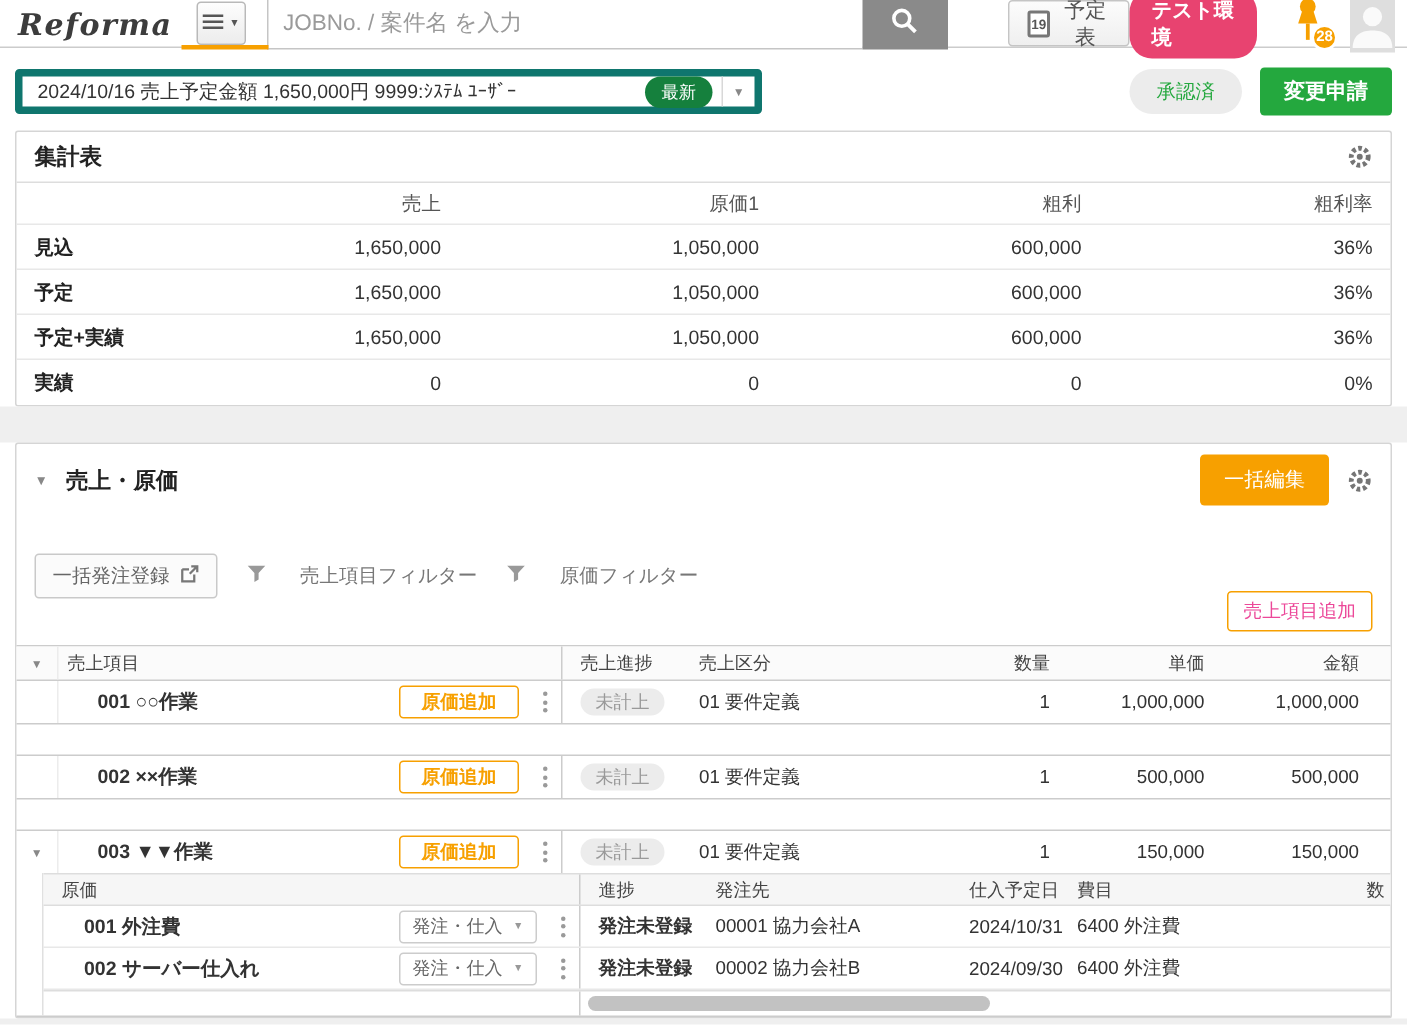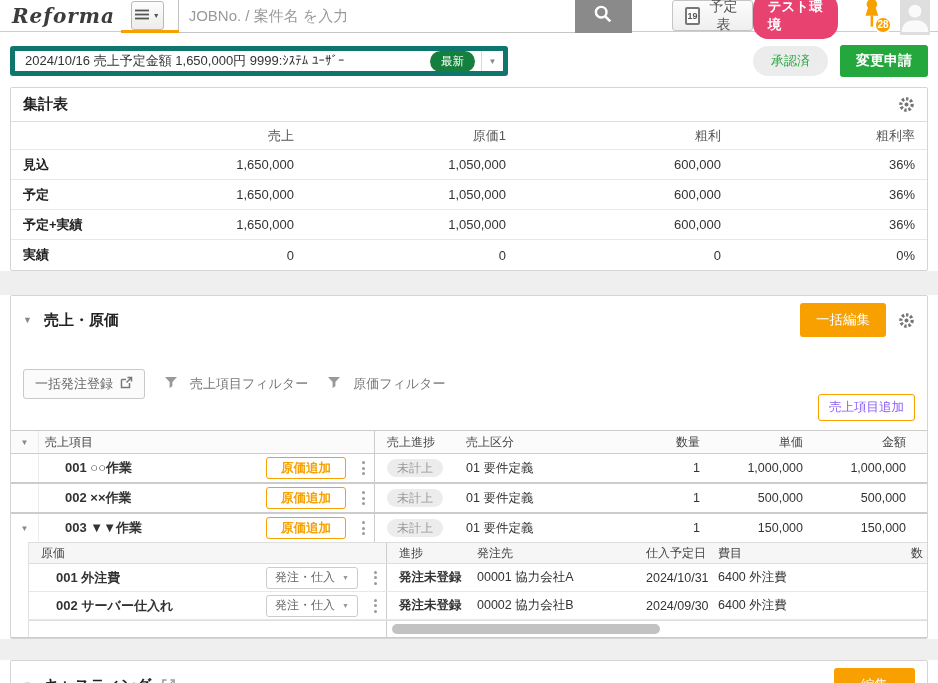--- a/index.html
+++ b/index.html
@@ -73,40 +73,40 @@
   .sum-c2 { width:212px; text-align:right; }
   .sum-c3 { width:215px; text-align:right; }
   .sum-c4 { flex:1; text-align:right; }
 
   
   .btn-orange { background:#f7a000; color:#fff; border:none; border-radius:3px;
                 font-size:13.5px; padding:8px 16px; }
   .toolbar { display:flex; align-items:center; padding:2px 12px 9px; gap:20px; }
   .bulk-order-btn { border:1px solid #c9c9c9; background:#fbfbfb; color:#666; font-size:13px;
                     padding:5px 11px; border-radius:3px; display:flex; align-items:center; gap:7px; }
-  .filter-item { display:flex; align-items:center; gap:13px; color:#777; font-size:13px; cursor:pointer; }
-  .add-sales-btn { margin-left:auto; border:1px solid #f7a000; color:#8b5cf6; background:#fff;
+  .filter-item { display:flex; align-items:center; gap:23px; color:#777; font-size:13px; cursor:pointer; }
+  .add-sales-btn { margin-left:auto; border:1px solid #f7a000; color:#ec4899; background:#fff;
                    font-size:12.5px; padding:4px 10px; border-radius:3px;margin-top:48px; }
 
   .sales-table { border-top:1px solid #ccc; }
   .gutter { width:28px; align-self:stretch; border-right:1px solid #ececec;
             display:flex; align-items:center; justify-content:center; }
   .right-panel { width:553px; align-self:stretch; border-left:1px solid #ccc;
                  display:flex; align-items:center; padding:0 21px 0 12px; }
   .sales-header { display:flex; align-items:center; height:23px; background:#fbfbfb;
                   border-bottom:1px solid #ccc; font-size:12px; color:#444; }
   .sales-header .hlabel { flex:1; padding-left:6px; }
   .col-progress { width:79px; }
   .col-category { flex:1; }
   .col-qty { width:88px; text-align:right; }
   .col-price { width:103px; text-align:right; }
   .col-amount { width:103px; text-align:right; }
 
   .item-group { border-bottom:1px solid #ccc; }
-  .item-group + .item-group { margin-top:0; border-top:1px solid #ccc; }
+  .item-group + .item-group { margin-top:20px; border-top:1px solid #ccc; }
   .sales-row { display:flex; align-items:center; height:28px; font-size:13px; }
   .sales-row .name { flex:1; padding-left:26px; font-weight:bold; color:#333; white-space:nowrap; overflow:hidden; }
   .add-cost-btn { border:1px solid #f7a000; color:#f7a000; background:#fff; font-weight:bold;
                   font-size:12.5px; padding:2px 14px; height:22px; border-radius:3px; margin-right:6px; }
   .kebab { width:22px; display:flex; flex-direction:column; align-items:center; gap:2.5px;
            cursor:pointer; padding:4px 0; }
   .kebab i { width:3px; height:3px; background:#9a9a9a; border-radius:50%; }
   .status-pill { background:#ececec; color:#999; font-size:12px; padding:2px 10px; border-radius:10px; }
   .cell-text { color:#333; font-size:12.5px; white-space:nowrap; overflow:hidden; }
 

